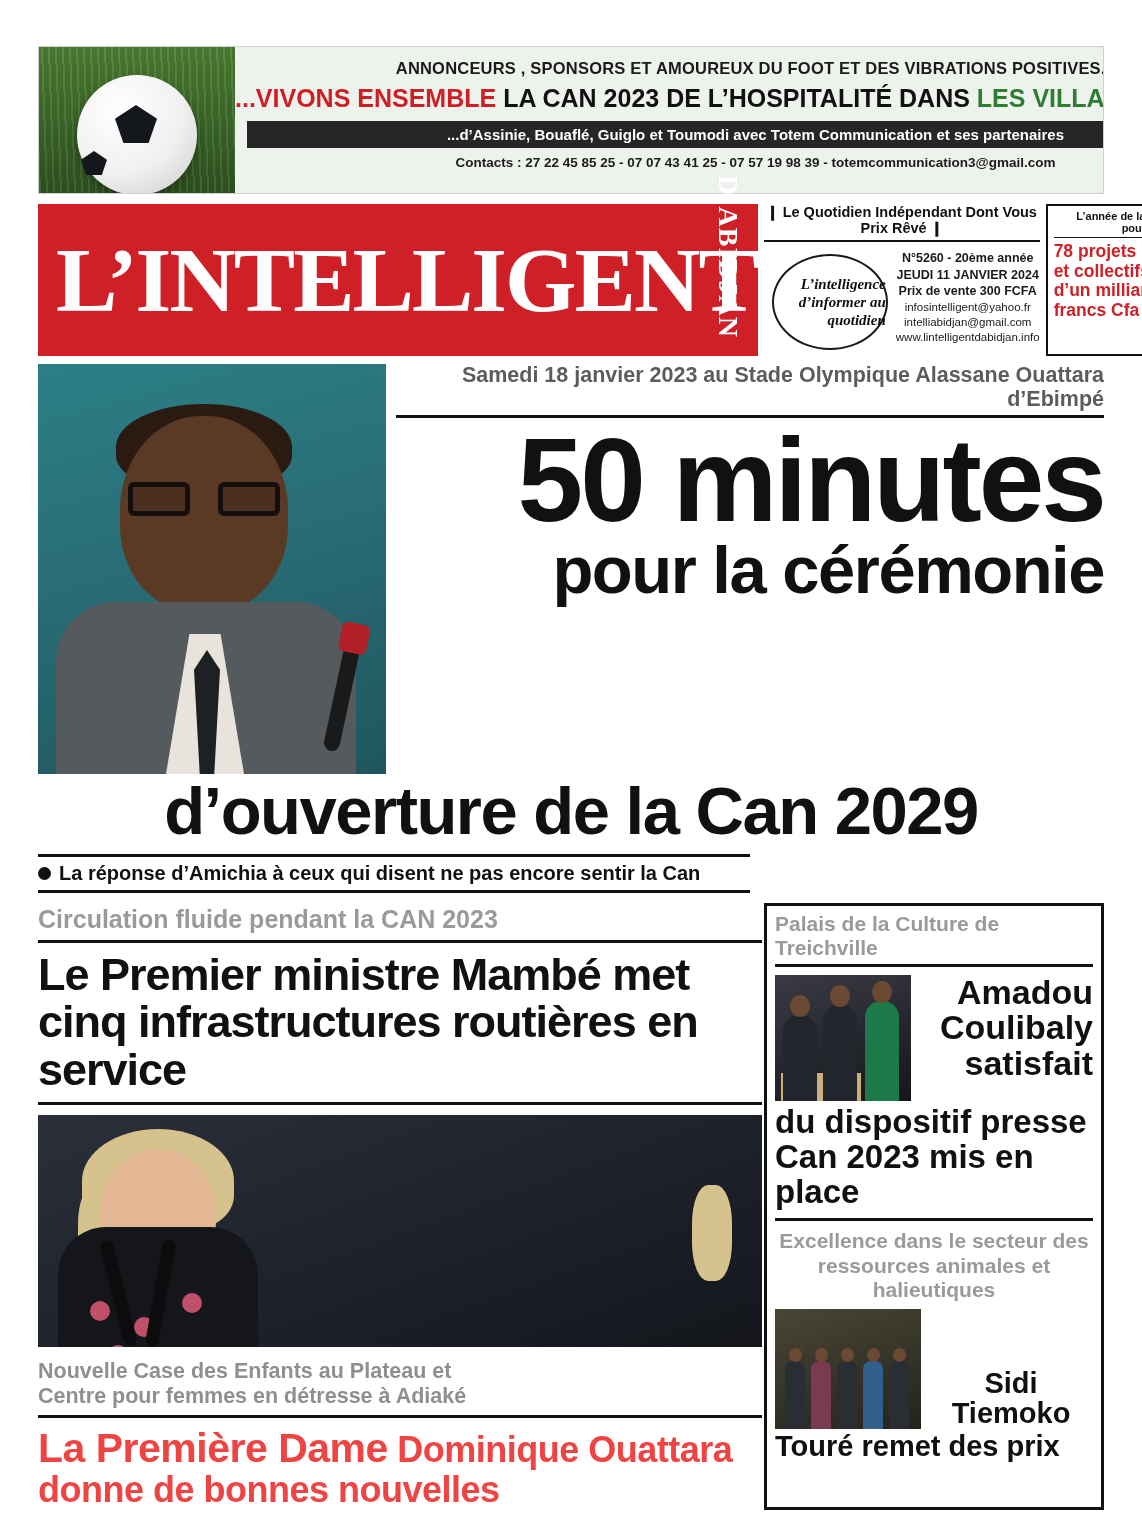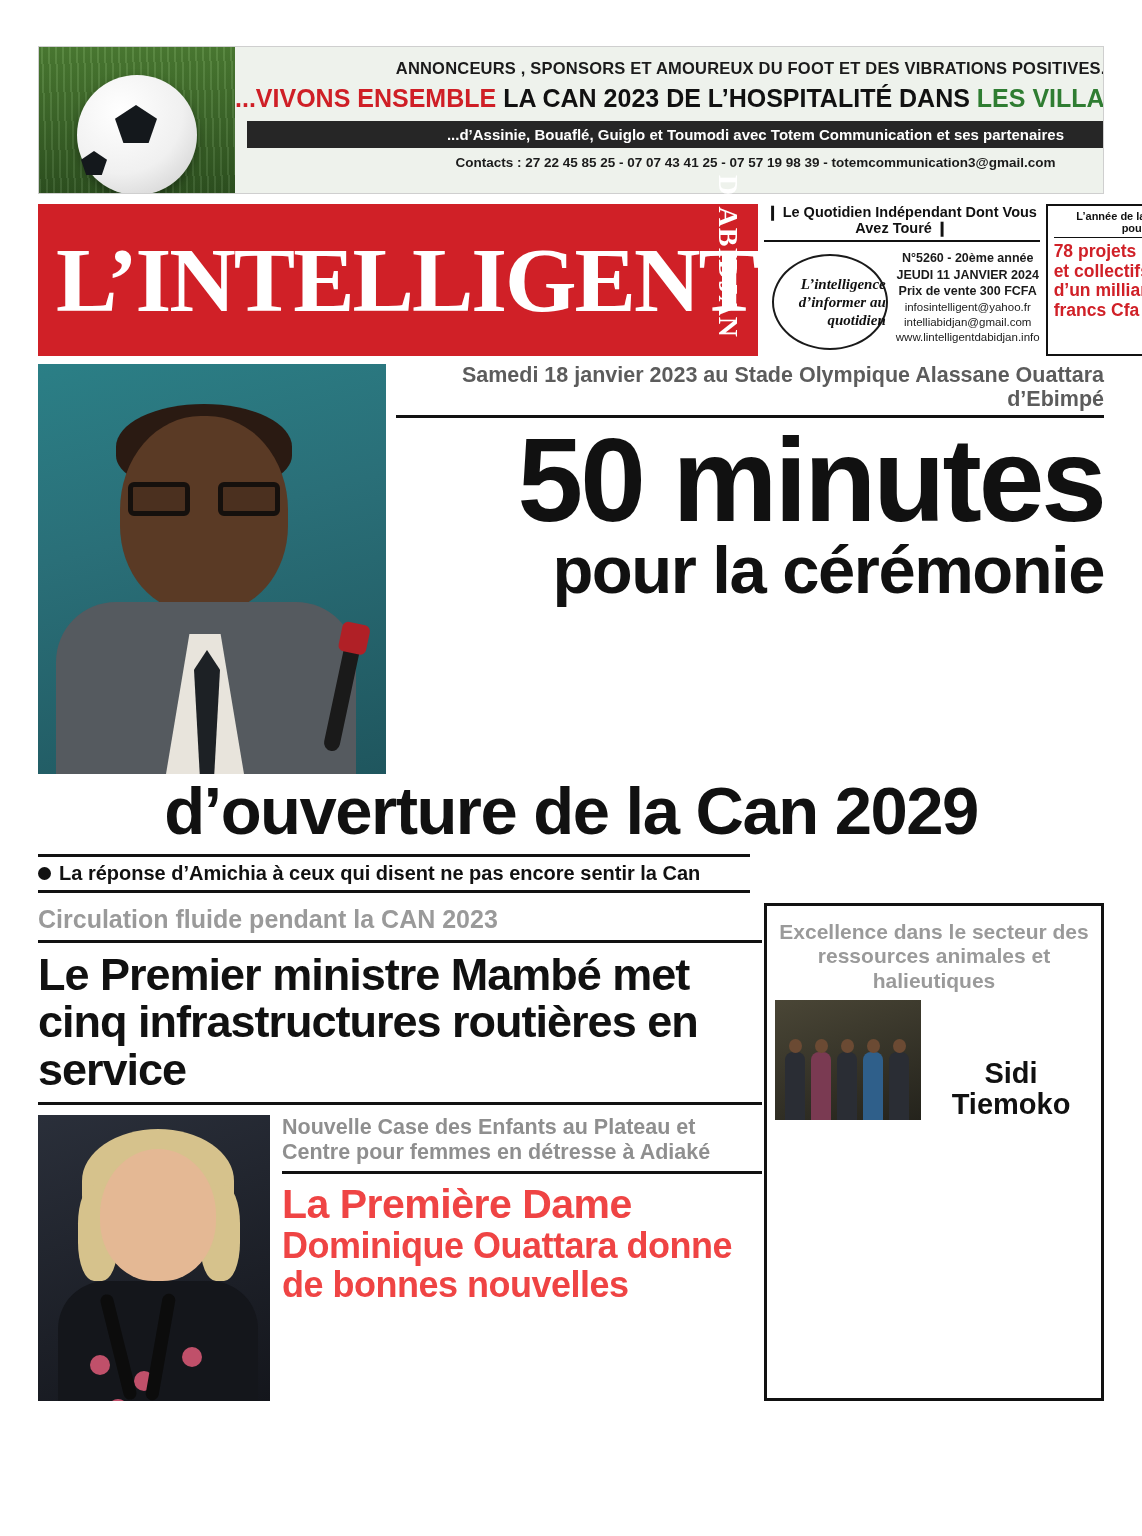--- a/index.html
+++ b/index.html
@@ -351,20 +351,21 @@
     letter-spacing: -1px;
     padding-top: 8px;
     border-bottom: 3px solid #111;
     padding-bottom: 8px;
   }
 
   .story3 {
     display: flex;
     gap: 12px;
     margin-top: 10px;
+    flex-direction: column;
   }
   .story3-photo {
     flex: 0 0 232px;
     height: 286px;
     background: linear-gradient(160deg, #2a2f3a, #14161c);
     position: relative;
     overflow: hidden;
   }
   .story3-photo .face {
     position: absolute; left: 62px; top: 34px;
@@ -536,21 +537,21 @@
   </div>
 
   <div class="masthead">
     <div class="logo-box">
       <div class="logo-text">L’INTELLIGENT</div>
       <div class="logo-vertical">D’ABIDJAN</div>
     </div>
     <div class="mast-mid">
       <div class="mast-tagline">
         <span>❙</span>
-        <span>Le Quotidien Indépendant Dont Vous Avez Touré</span>
+        <span>Le Quotidien Indépendant Dont Vous Prix Rêvé</span>
         <span>❙</span>
       </div>
       <div class="mast-cols">
         <div class="mast-seal">
           <div class="seal">L’intelligence d’informer au quotidien</div>
         </div>
         <div class="mast-info">
           <div>N°5260 - 20ème année</div>
           <div>JEUDI 11 JANVIER 2024</div>
           <div>Prix de vente 300 FCFA</div>
@@ -621,31 +622,45 @@
             <span class="big">La Première Dame</span>
             <span>Dominique Ouattara donne de bonnes nouvelles</span>
           </div>
         </div>
       </div>
 
     </div>
 
     <div class="col-right">
 
+      <div>
+        <div class="r-kicker">Palais de la Culture de Treichville</div>
+        <div class="r-block1">
+          <div class="r-photo1">
+            <div class="desk"></div>
+            <div class="p p1"></div>
+            <div class="p p2"></div>
+            <div class="p p3"></div>
+          </div>
+          <div class="r-title1">Amadou Coulibaly satisfait</div>
+        </div>
+        <div class="r-title1b">du dispositif presse Can 2023 mis en place</div>
+      </div>
 
       <div>
         <div class="r-kicker2">Excellence dans le secteur des ressources animales et halieutiques</div>
         <div class="r-block2">
           <div class="r-photo2">
             <div class="figure f1"></div>
             <div class="figure f2"></div>
             <div class="figure f3"></div>
             <div class="figure f4"></div>
             <div class="figure f5"></div>
           </div>
           <div class="r-title2">Sidi Tiemoko</div>
         </div>
+        <div class="r-title2b">Touré remet des prix</div>
       </div>
 
     </div>
   </div>
 
 </div>
 
 </body></html>

